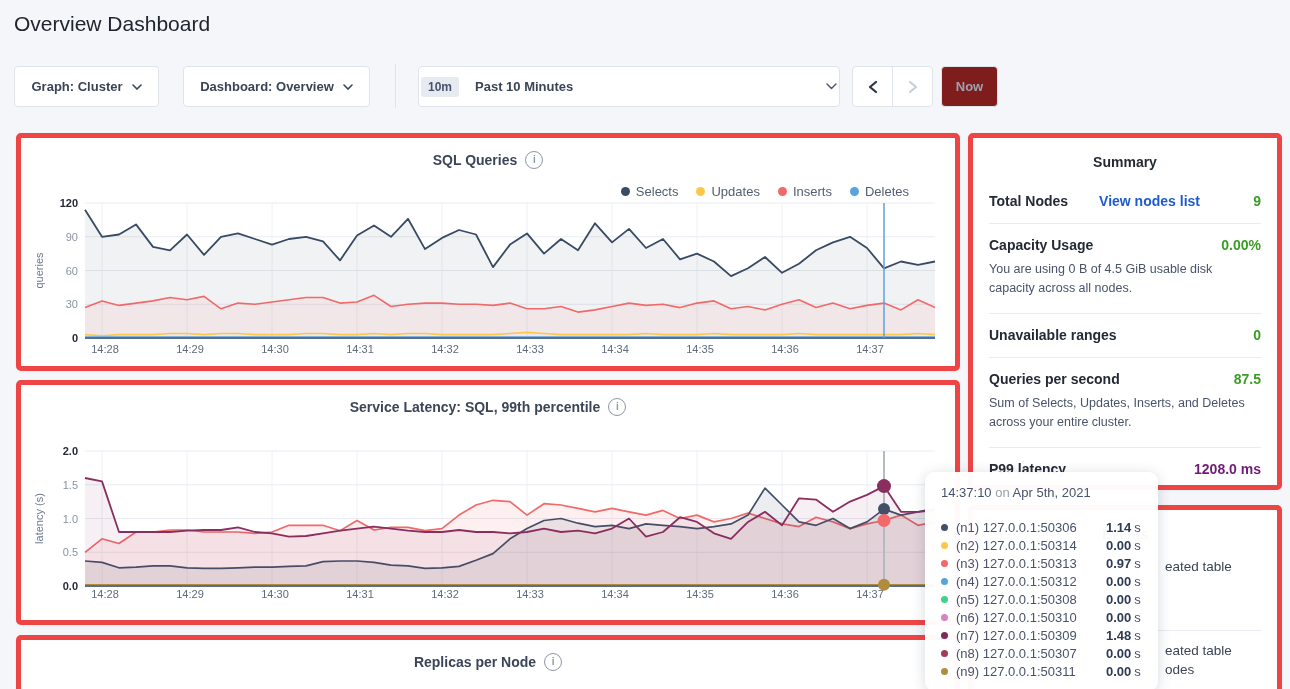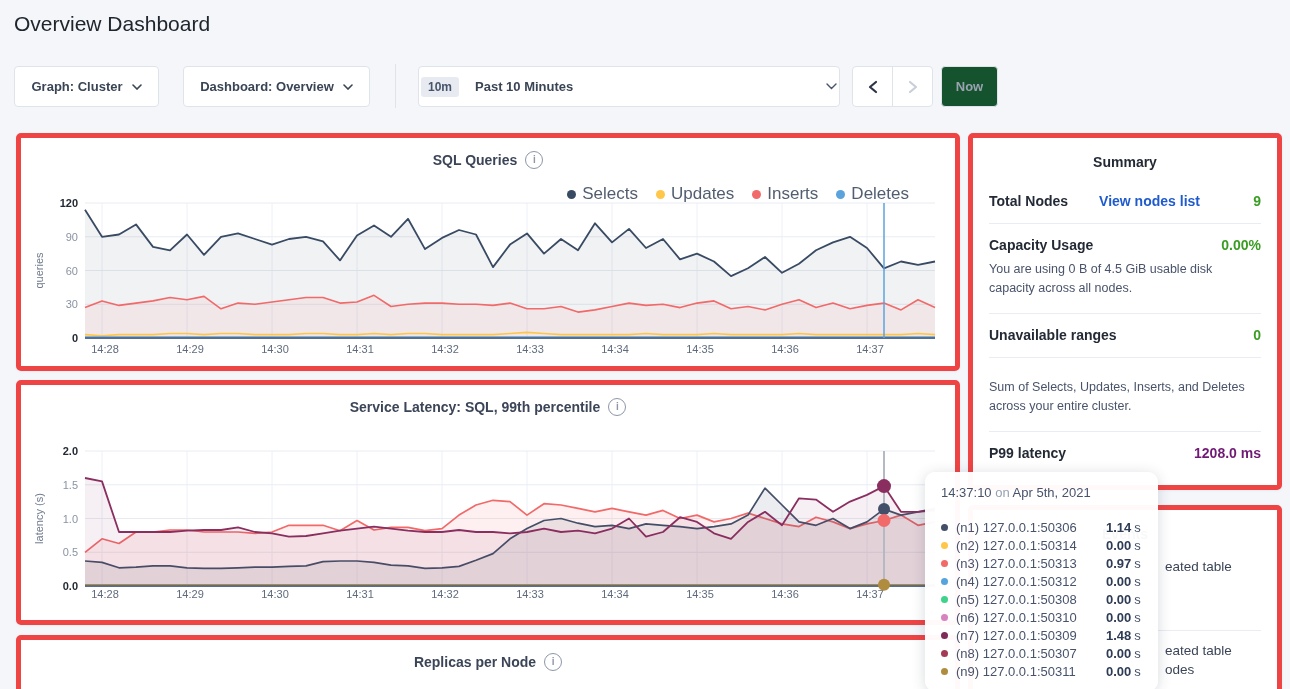--- a/index.html
+++ b/index.html
@@ -11,34 +11,34 @@
   .ctrl{position:absolute;background:#fff;border:1px solid #dfe3ea;border-radius:4px;display:flex;align-items:center;justify-content:center;gap:9px;font-size:13px;font-weight:700;color:#394455;cursor:pointer;box-sizing:border-box;}
   #btn-graph{left:14px;top:66px;width:145px;height:41px;}
   #btn-dashboard{left:183px;top:66px;width:187px;height:41px;}
   .ctrl-divider{position:absolute;left:395px;top:64px;height:44px;width:1px;background:#dfe3ea;}
   #time-picker{left:418px;top:66px;width:422px;height:41px;justify-content:flex-start;padding:0 2px;}
   .time-badge{background:#e7ebf1;border-radius:3px;padding:3px 7px;font-size:12px;font-weight:700;color:#47536b;}
   #time-picker .chev{margin-left:auto;}
   #arrow-group{left:852px;top:66px;width:81px;height:41px;padding:0;gap:0;}
   .arrow-half{flex:1;height:100%;display:flex;align-items:center;justify-content:center;cursor:pointer;}
   .arrow-half:first-child{border-right:1px solid #dfe3ea;}
-  #btn-now{left:941px;top:66px;width:57px;height:41px;color:#9aa3b1;background:#14532d;}
+  #btn-now{left:941px;top:66px;width:57px;height:41px;color:#9aa3b1;background:#7f1d1d;}
 
   
   .card{position:absolute;background:#fff;border:5px solid #ef4444;border-radius:5px;box-shadow:0 1px 3px rgba(44,58,78,.05);box-sizing:border-box;}
   #card-sql{left:16px;top:133px;width:944px;height:238px;}
   #card-latency{left:16px;top:380px;width:944px;height:245px;}
   #card-replicas{left:16px;top:635px;width:944px;height:100px;}
   #card-summary{left:968px;top:133px;width:314px;height:357px;padding:0 16px;}
   #card-events{left:968px;top:505px;width:314px;height:200px;}
 
   .chart-title-row{position:absolute;top:13px;left:0;right:0;display:flex;justify-content:center;align-items:center;gap:8px;font-size:14px;font-weight:700;color:#3b4557;}
   .info-icon{width:16px;height:16px;border:1px solid #8d97a8;border-radius:50%;color:#8d97a8;font-size:10px;line-height:1;display:inline-flex;align-items:center;justify-content:center;cursor:pointer;}
   .legend{position:absolute;top:46px;right:46px;display:flex;gap:18px;align-items:center;}
-  .legend-item{display:flex;gap:6px;align-items:center;font-size:17px;color:#525e70;}
+  .legend-item{display:flex;gap:6px;align-items:center;font-size:13px;color:#525e70;}
   .legend-dot{width:9px;height:9px;border-radius:50%;}
   svg.chart{position:absolute;left:0;width:944px;display:block;}
   #card-sql svg.chart{top:56px;height:172px;}
   #card-latency svg.chart{top:50px;height:176px;}
   svg.chart text{font-family:"Liberation Sans","DejaVu Sans",sans-serif;}
 
   
   .panel-title{padding:16px 0 10px;text-align:center;font-size:14px;font-weight:700;color:#242a35;}
   .sum-row{padding:13px 0 14px;}
   .sum-row + .sum-row{border-top:1px solid #e9ecf2;}
@@ -258,20 +258,24 @@
       </div>
       <p class="sum-sub">You are using 0 B of 4.5 GiB usable disk capacity across all nodes.</p>
     </div>
     <div class="sum-row">
       <div class="sum-line">
         <span class="sum-label">Unavailable ranges</span>
         <span class="sum-value" style="color: rgb(58, 157, 35);">0</span>
       </div>
     </div>
     <div class="sum-row">
+      <div class="sum-line">
+        <span class="sum-label">Queries per second</span>
+        <span class="sum-value" style="color: rgb(58, 157, 35);">87.5</span>
+      </div>
       <p class="sum-sub">Sum of Selects, Updates, Inserts, and Deletes across your entire cluster.</p>
     </div>
     <div class="sum-row">
       <div class="sum-line">
         <span class="sum-label">P99 latency</span>
         <span class="sum-value" style="color: #701a75;">1208.0 ms</span>
       </div>
     </div>
   </div>
 

